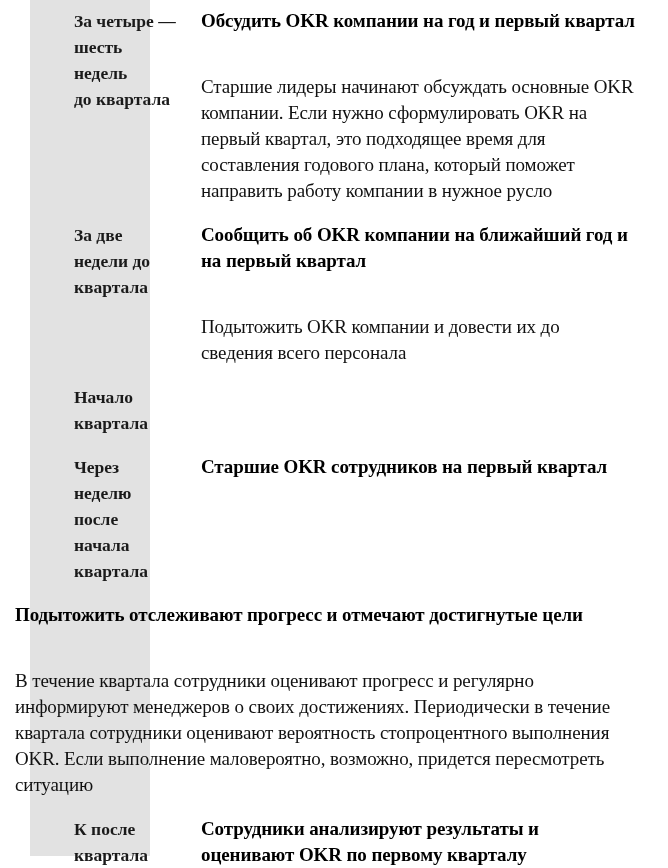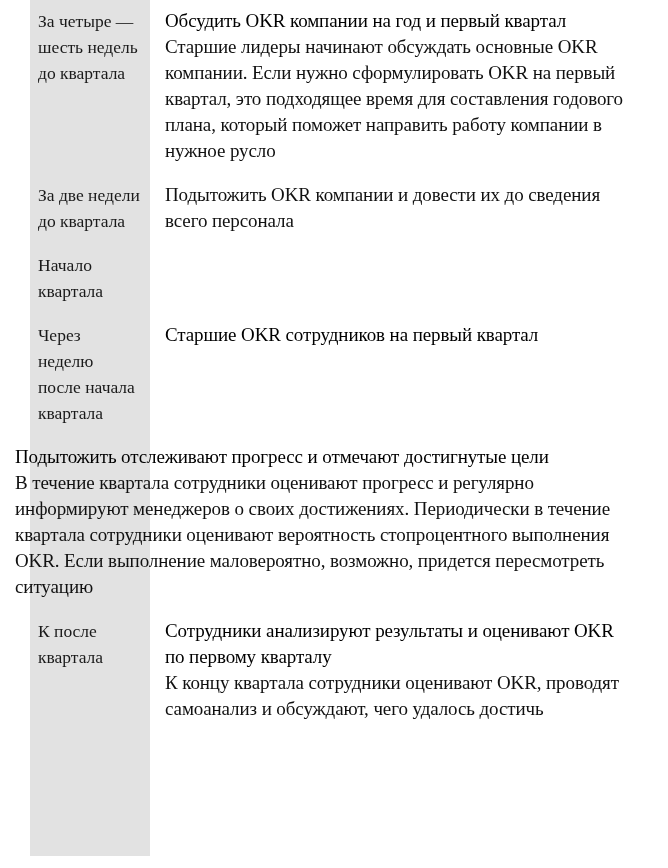--- a/index.html
+++ b/index.html
@@ -47,42 +47,44 @@
   }
 
   .when {
     width: 150px;            
     flex: 0 0 150px;
     box-sizing: border-box;
     padding: 0 10px 0 38px;
     font-size: 17.5px;
     line-height: 26px;
     color: #1a1a1a;
-    font-weight: 400;
+    font-weight: 700;
     hyphens: manual;
+    margin-left: 36px;
   }
 
   .content {
     flex: 1 1 auto;
     box-sizing: border-box;
     padding: 0 33px 0 15px;
     font-size: 19px;
     line-height: 26px;
   }
 
   .heading {
-    font-weight: normal;
+    font-weight: bold;
     color: #000000;
     letter-spacing: -0.1px;
   }
 
   .body {
     font-weight: normal;
     color: #111111;
     letter-spacing: -0.1px;
+    margin-top: 40px;
   }
 
   
   .r1 { padding-top: 8px;  padding-bottom: 8px; }
   .r2 { padding-top: 10px; padding-bottom: 8px; }
   .r3 { padding-top: 10px; padding-bottom: 8px; }
   .r4 { padding-top: 10px; padding-bottom: 8px; }
   .r5 { padding-top: 10px; padding-bottom: 8px; }
   .r6 { padding-top: 10px; padding-bottom: 8px; }
 </style>
@@ -100,20 +102,21 @@
 до квартала</div>
       <div class="content">
         <div class="heading">Обсудить OKR компании на год и первый квартал</div>
         <div class="body">Старшие лидеры начинают обсуждать основные OKR компании. Если нужно сформулировать OKR на первый квартал, это подходящее время для составления годового плана, который поможет направить работу компании в нужное русло</div>
       </div>
     </div>
 
     <div class="row r2">
       <div class="when">За две недели до квартала</div>
       <div class="content">
+        <div class="heading">Сообщить об OKR компании на ближайший год и на первый квартал</div>
         <div class="body">Подытожить OKR компании и довести их до сведения всего персонала</div>
       </div>
     </div>
 
     <div class="row r3">
       <div class="when">Начало квартала</div>
     </div>
 
     <div class="row r4">
       <div class="when">Через неделю после начала квартала</div>

